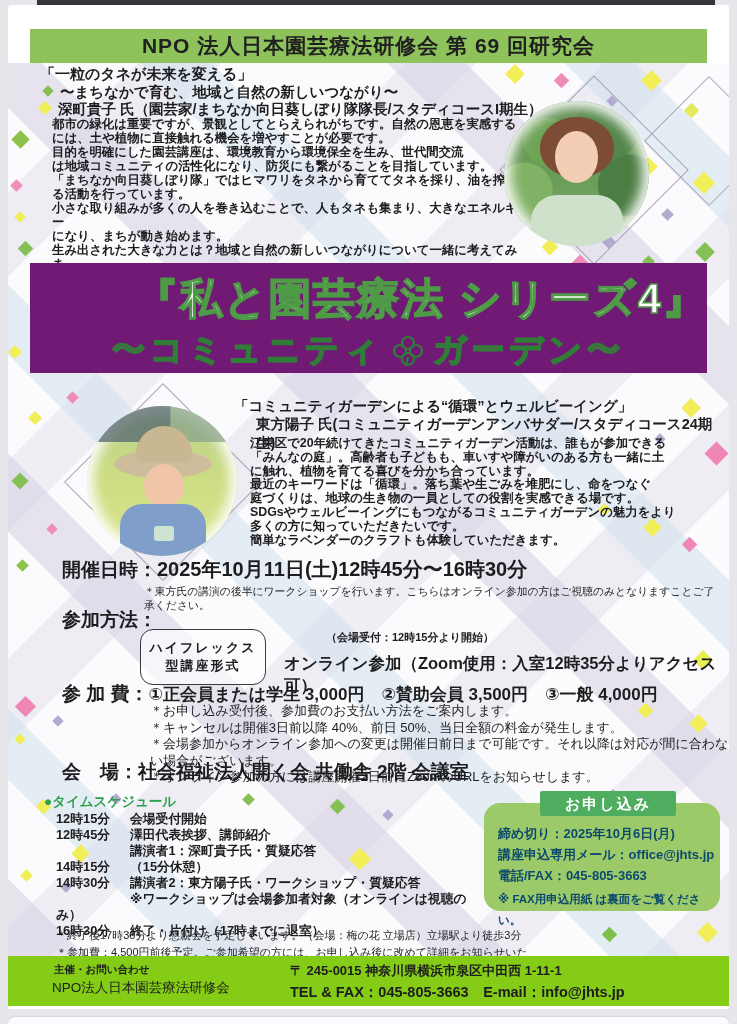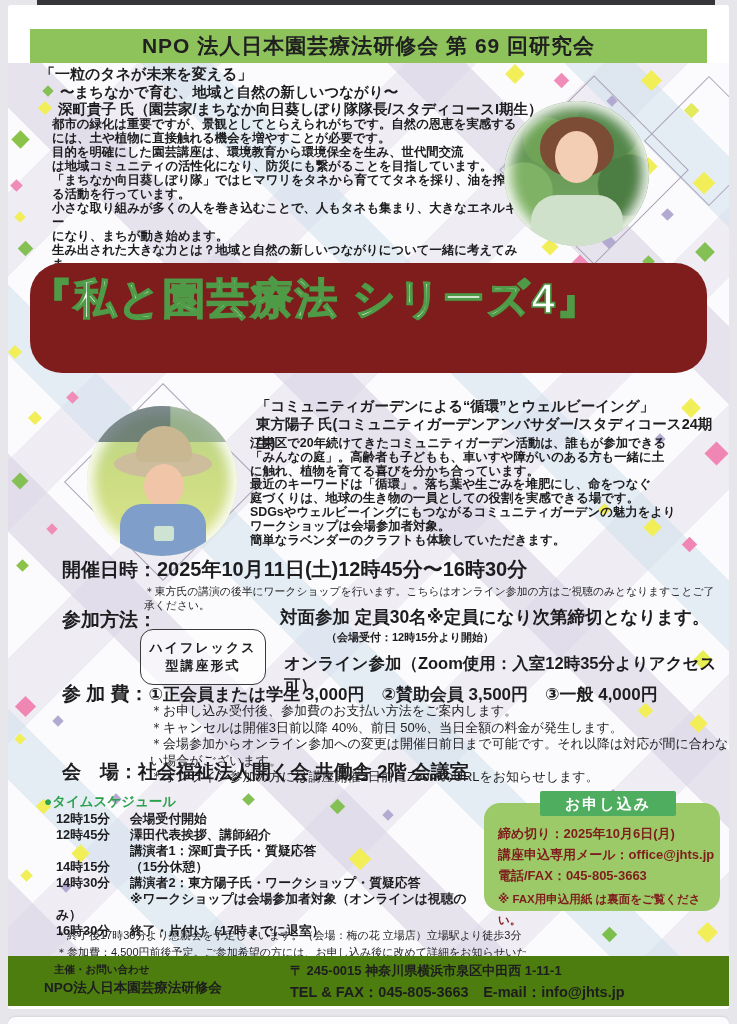--- a/index.html
+++ b/index.html
@@ -33,21 +33,21 @@
   }
   .confetti-layer{left:0;top:0;width:721px;height:1004px;z-index:1;pointer-events:none;}
   .diamond{position:absolute;transform:rotate(45deg);}
   .odiamond{position:absolute;border:1.5px solid #aaa3b8;transform:rotate(45deg);background:transparent;}
 
   .z{z-index:2;}
 
   
   .banner-top{left:22px;top:24px;width:677px;height:34px;background:#8ec35b;
     font-size:21px;font-weight:600;letter-spacing:1px;text-align:center;line-height:34px;color:#202020;}
-  .banner-main{left:22px;top:258px;width:677px;height:110px;background:#7f1d1d;text-align:left;border-radius:32px;}
+  .banner-main{left:22px;top:258px;width:677px;height:110px;background:#701a75;text-align:right;}
   .bm-line1{margin-top:8px;font-size:42px;font-weight:700;letter-spacing:2px;color:#ffffff;
     -webkit-text-stroke:1.6px #4e9a47;text-shadow:0 1px 2px rgba(47,125,54,.35);}
   .bm-line2{margin-top:1px;font-size:33px;font-weight:700;letter-spacing:5px;color:rgba(142,195,91,0.25);
     -webkit-text-stroke:1.8px #2f7d36;display:flex;align-items:center;justify-content:center;gap:8px;}
 
   
   .s1-quote{left:32px;top:60px;font-size:15px;font-weight:700;}
   .s1-sub{left:52px;top:78px;font-size:14.5px;font-weight:700;}
   .s1-name{left:50px;top:95px;font-size:14.5px;font-weight:700;}
   .s1-body{left:44px;top:112px;width:470px;font-size:12.4px;font-weight:600;line-height:14px;}
@@ -67,21 +67,21 @@
   .photo2{left:79px;top:401px;width:150px;height:150px;
     background:linear-gradient(180deg,#b6d28c 0%,#cbdc82 45%,#dde58d 100%);}
   .p2-struct{position:absolute;left:0;top:0;width:100%;height:36px;background:linear-gradient(90deg,#56666f 0 55%,#8ba48b 56% 100%);opacity:.75;}
   .p2-brim{position:absolute;left:27px;top:44px;width:98px;height:28px;border-radius:50%;background:#cdbd9d;}
   .p2-crown{position:absolute;left:49px;top:20px;width:56px;height:36px;border-radius:28px 28px 6px 6px;background:#c9b792;}
   .p2-face{position:absolute;left:57px;top:58px;width:40px;height:44px;border-radius:50%;background:#f0c5a8;}
   .p2-torso{position:absolute;left:33px;top:98px;width:86px;height:52px;border-radius:22px 22px 0 0;background:#7f9fca;}
   .p2-cup{position:absolute;left:67px;top:120px;width:20px;height:15px;border-radius:3px;background:#cfe3d2;}
 
   
-  .s2-quote{left:248px;top:392px;font-size:14.5px;font-weight:700;}
+  .s2-quote{left:226px;top:392px;font-size:14.5px;font-weight:700;}
   .s2-name{left:248px;top:410px;font-size:14.5px;font-weight:700;}
   .s2-body{left:242px;top:432px;width:460px;font-size:12.4px;font-weight:600;line-height:13.8px;}
 
   
   .dt-row{left:54px;top:551px;}
   .lab{font-size:19px;font-weight:700;text-align:center;}
   .dt-val{font-size:20px;font-weight:600;}
   .dt-note{left:136px;top:580px;width:575px;font-size:10.8px;font-weight:500;}
   .mt-lab{left:54px;top:602px;}
   .mt-box{left:132px;top:596px;width:124px;height:54px;border:1.4px solid #3a3a3a;border-radius:13px;
@@ -99,27 +99,27 @@
   
   .sch-title{left:36px;top:788px;font-size:13.5px;font-weight:700;color:#2ca24e;}
   .sch-rows{left:48px;top:806px;width:430px;font-size:12.8px;font-weight:600;line-height:16px;}
   .sch-row .t{display:inline-block;width:74px;}
   .sch-notes{left:48px;top:922px;width:480px;font-size:11px;font-weight:500;line-height:17px;}
 
   
   .app-box{left:476px;top:798px;width:236px;height:108px;background:#9cca68;border-radius:16px;}
   .app-tab{left:532px;top:786px;width:136px;height:25px;background:#4fad5f;color:#fff;
     font-size:15px;font-weight:700;text-align:center;line-height:25px;letter-spacing:2px;border-radius:2px;z-index:3;}
-  .app-lines{position:absolute;left:14px;top:20px;font-size:13px;font-weight:700;line-height:21px;color:#7f1d1d;}
+  .app-lines{position:absolute;left:14px;top:20px;font-size:13px;font-weight:700;line-height:21px;color:#0c4a6e;}
   .app-note{font-size:11.5px;margin-top:3px;font-weight:600;}
 
   
-  .footer{left:0;top:951px;width:721px;height:50px;background:#4d7c0f;}
+  .footer{left:0;top:951px;width:721px;height:50px;background:#84cc16;}
   .ft-label{position:absolute;left:46px;top:7px;font-size:10.5px;font-weight:600;}
-  .ft-org{position:absolute;left:36px;top:23px;font-size:13.5px;font-weight:700;}
+  .ft-org{position:absolute;left:44px;top:23px;font-size:13.5px;font-weight:400;}
   .ft-addr{position:absolute;left:282px;top:6px;font-size:13px;font-weight:600;}
   .ft-tel{position:absolute;left:282px;top:27px;font-size:14.5px;font-weight:600;}
 </style>
 </head>
 <body>
 
 <div class="abs topstrip"></div>
 
 <div class="abs page">
 
@@ -203,56 +203,68 @@
     <div>しょう。</div>
   </div>
   <div class="abs photo photo1 z">
     <div class="p1-hair"></div>
     <div class="p1-face"></div>
     <div class="p1-torso"></div>
   </div>
 
   <div class="abs banner-main z">
     <div class="bm-line1">『私と園芸療法 シリーズ4』</div>
+    <div class="bm-line2">
+      <span>〜コミュニティ</span>
+      <svg width="34" height="34" viewBox="0 0 34 34">
+        <g fill="none" stroke="#2f7d36" stroke-width="2.2">
+          <circle cx="17" cy="9" r="6"></circle>
+            <circle cx="9" cy="17" r="6"></circle>
+          <circle cx="25" cy="17" r="6"></circle>
+            <circle cx="17" cy="25" r="6"></circle>
+          <path d="M17 23 L15 32"></path>
+        </g>
+      </svg>
+      <span>ガーデン〜</span>
+    </div>
   </div>
 
   <div class="abs photo photo2 z">
     <div class="p2-struct"></div>
     <div class="p2-brim"></div>
     <div class="p2-crown"></div>
     <div class="p2-face"></div>
     <div class="p2-torso"></div>
     <div class="p2-cup"></div>
   </div>
   <div class="abs s2-quote z">「コミュニティガーデンによる“循環”とウェルビーイング」</div>
   <div class="abs s2-name z">東方陽子 氏(コミュニティガーデンアンバサダー/スタディコース24期生)</div>
   <div class="abs s2-body z">
     <div>江東区で20年続けてきたコミュニティガーデン活動は、誰もが参加できる</div>
     <div>「みんなの庭」。高齢者も子どもも、車いすや障がいのある方も一緒に土</div>
     <div>に触れ、植物を育てる喜びを分かち合っています。</div>
     <div>最近のキーワードは「循環」。落ち葉や生ごみを堆肥にし、命をつなぐ</div>
     <div>庭づくりは、地球の生き物の一員としての役割を実感できる場です。</div>
     <div>SDGsやウェルビーイングにもつながるコミュニティガーデンの魅力をより</div>
-    <div>ワークショップは会場参加者対象。</div>
+    <div>多くの方に知っていただきたいです。</div>
     <div>簡単なラベンダーのクラフトも体験していただきます。</div>
   </div>
 
   <div class="abs dt-row z">
     <span class="lab">開催日時：</span><span class="dt-val">2025年10月11日(土)12時45分〜16時30分</span>
   </div>
   <div class="abs dt-note z">＊東方氏の講演の後半にワークショップを行います。こちらはオンライン参加の方はご視聴のみとなりますことご了承ください。</div>
 
   <div class="abs mt-lab z">
     <span class="lab">参加方法：</span>
   </div>
   <div class="abs mt-box z">
     <div>ハイフレックス</div>
     <div>型講座形式</div>
   </div>
-  <div class="abs mt-l1 z">対面参加 定員30名※定員になり次第締切となります。</div>
   <div class="abs mt-l2 z">（会場受付：12時15分より開始）</div>
   <div class="abs mt-l3 z">オンライン参加（Zoom使用：入室12時35分よりアクセス可）</div>
 
   <div class="abs fee-row z">
     <span class="lab">参 加 費：</span><span class="fee-val">①正会員または学生 3,000円　②賛助会員 3,500円　③一般 4,000円</span>
   </div>
   <div class="abs fee-notes z">
     <div>＊お申し込み受付後、参加費のお支払い方法をご案内します。</div>
     <div>＊キャンセルは開催3日前以降 40%、前日 50%、当日全額の料金が発生します。</div>
     <div>＊会場参加からオンライン参加への変更は開催日前日まで可能です。それ以降は対応が間に合わない場合がございます。</div>

